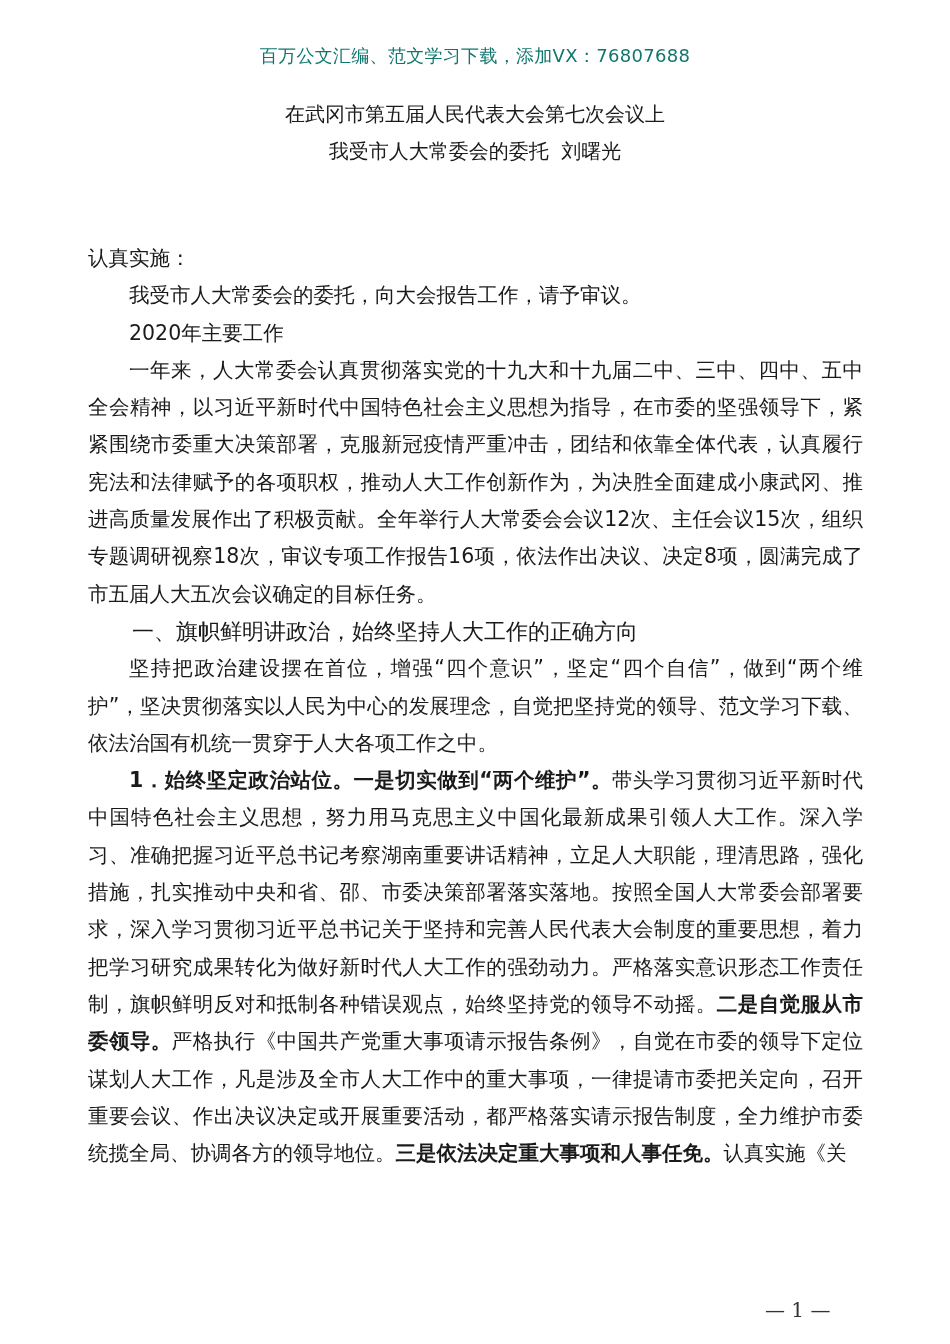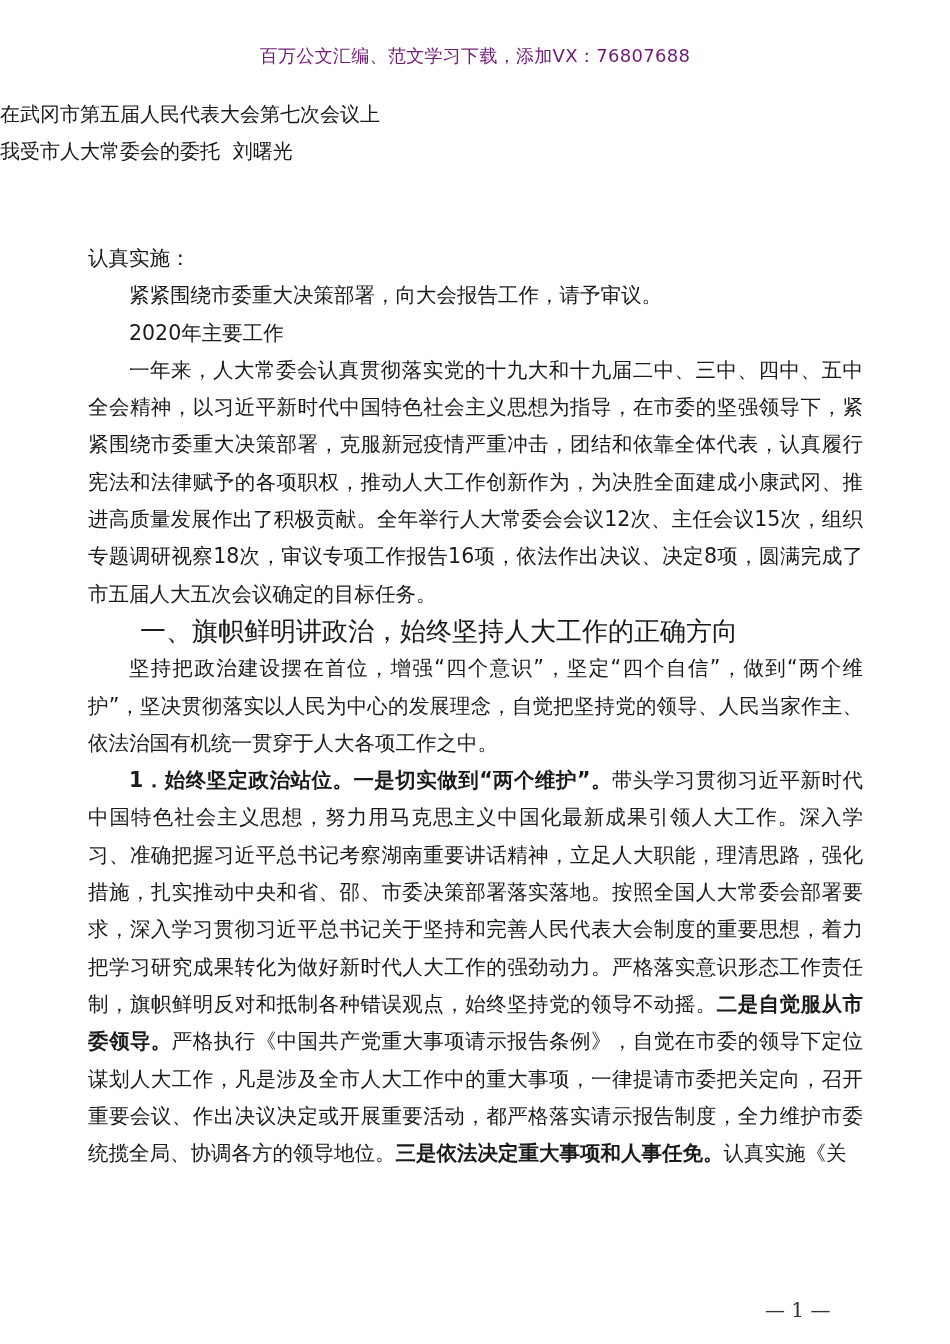--- a/index.html
+++ b/index.html
@@ -15,29 +15,29 @@
       font-family: "DejaVu Sans", "Liberation Sans", sans-serif;
       color: #1a1a1a;
     }
     .banner {
       position: absolute;
       top: 44px;
       left: 0;
       width: 950px;
       text-align: center;
       font-size: 18px;
-      color: #701a75;
+      color: #0f766e;
       letter-spacing: 0.3px;
     }
     .title-block {
       position: absolute;
       top: 96px;
       left: 0;
       width: 950px;
-      text-align: left;
+      text-align: center;
       font-size: 20px;
       line-height: 37px;
       color: #1a1a1a;
     }
     .title-block div { white-space: pre; }
     .body-text {
       position: absolute;
       top: 240px;
       left: 88px;
       width: 775px;
@@ -46,21 +46,21 @@
       text-align: justify;
       text-justify: inter-character;
     }
     .body-text p {
       margin: 0;
       padding: 0;
     }
     .indent { text-indent: 2em; }
     .bold { font-weight: bold; margin-top: 37px; }
     .section-heading {
-      font-size: 26px;
+      font-size: 22px;
     }
     .page-number {
       position: absolute;
       top: 1298px;
       left: 765px;
       font-family: "DejaVu Serif", "Liberation Serif", serif;
       font-size: 20px;
       color: #333;
       white-space: pre;
     }
@@ -70,21 +70,21 @@
 
 <div class="banner">百万公文汇编、范文学习下载，添加VX：76807688</div>
 
 <div class="title-block">
   <div>在武冈市第五届人民代表大会第七次会议上</div>
   <div>我受市人大常委会的委托  刘曙光</div>
 </div>
 
 <div class="body-text">
   <p>认真实施：</p>
-  <p class="indent">紧紧围绕市委重大决策部署，向大会报告工作，请予审议。</p>
+  <p class="indent">我受市人大常委会的委托，向大会报告工作，请予审议。</p>
   <p class="indent">2020年主要工作</p>
   <p class="indent">一年来，人大常委会认真贯彻落实党的十九大和十九届二中、三中、四中、五中全会精神，以习近平新时代中国特色社会主义思想为指导，在市委的坚强领导下，紧紧围绕市委重大决策部署，克服新冠疫情严重冲击，团结和依靠全体代表，认真履行宪法和法律赋予的各项职权，推动人大工作创新作为，为决胜全面建成小康武冈、推进高质量发展作出了积极贡献。全年举行人大常委会会议12次、主任会议15次，组织专题调研视察18次，审议专项工作报告16项，依法作出决议、决定8项，圆满完成了市五届人大五次会议确定的目标任务。</p>
   <p class="indent section-heading">一、旗帜鲜明讲政治，始终坚持人大工作的正确方向</p>
-  <p class="indent">坚持把政治建设摆在首位，增强“四个意识”，坚定“四个自信”，做到“两个维护”，坚决贯彻落实以人民为中心的发展理念，自觉把坚持党的领导、人民当家作主、依法治国有机统一贯穿于人大各项工作之中。</p>
+  <p class="indent">坚持把政治建设摆在首位，增强“四个意识”，坚定“四个自信”，做到“两个维护”，坚决贯彻落实以人民为中心的发展理念，自觉把坚持党的领导、范文学习下载、依法治国有机统一贯穿于人大各项工作之中。</p>
   <p class="indent"><span class="bold">1．始终坚定政治站位。一是切实做到“两个维护”。</span><span>带头学习贯彻习近平新时代中国特色社会主义思想，努力用马克思主义中国化最新成果引领人大工作。深入学习、准确把握习近平总书记考察湖南重要讲话精神，立足人大职能，理清思路，强化措施，扎实推动中央和省、邵、市委决策部署落实落地。按照全国人大常委会部署要求，深入学习贯彻习近平总书记关于坚持和完善人民代表大会制度的重要思想，着力把学习研究成果转化为做好新时代人大工作的强劲动力。严格落实意识形态工作责任制，旗帜鲜明反对和抵制各种错误观点，始终坚持党的领导不动摇。</span><span class="bold">二是自觉服从市委领导。</span><span>严格执行《中国共产党重大事项请示报告条例》，自觉在市委的领导下定位谋划人大工作，凡是涉及全市人大工作中的重大事项，一律提请市委把关定向，召开重要会议、作出决议决定或开展重要活动，都严格落实请示报告制度，全力维护市委统揽全局、协调各方的领导地位。</span><span class="bold">三是依法决定重大事项和人事任免。</span><span>认真实施《关</span></p>
 </div>
 
 <div class="page-number">— 1 —</div>
 
 </body></html>

